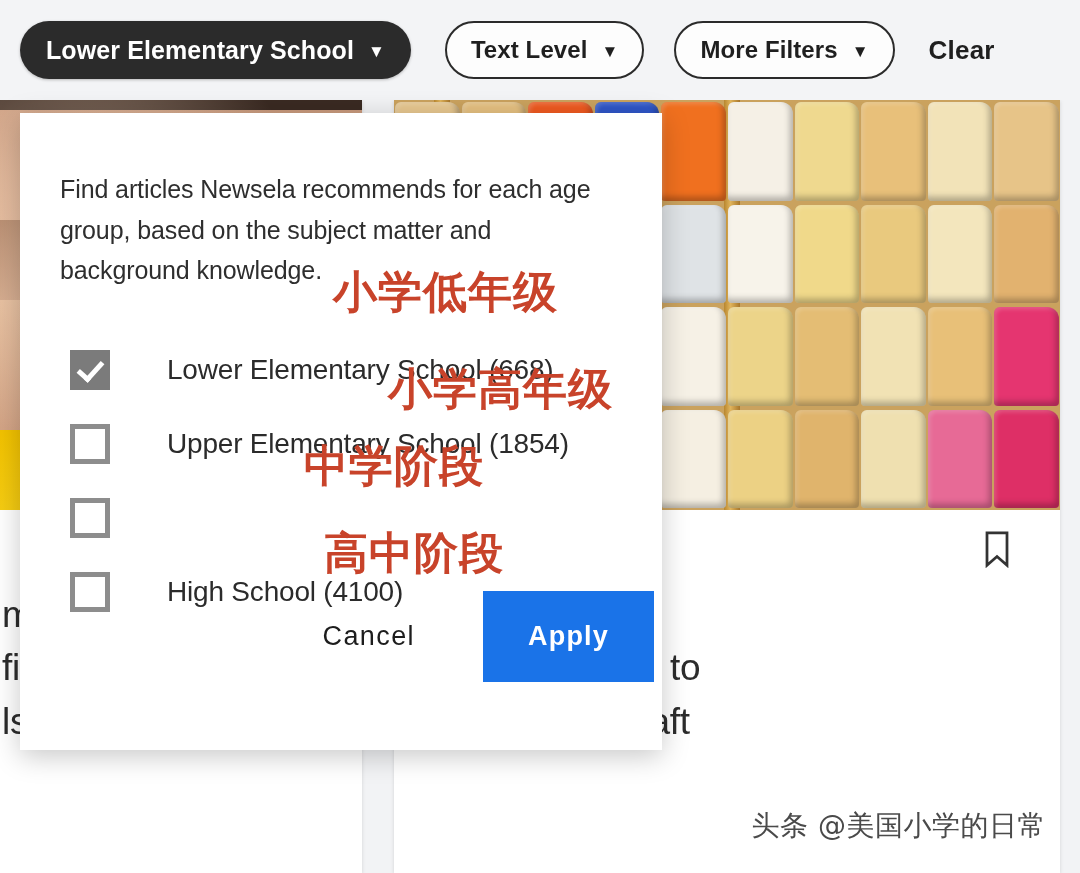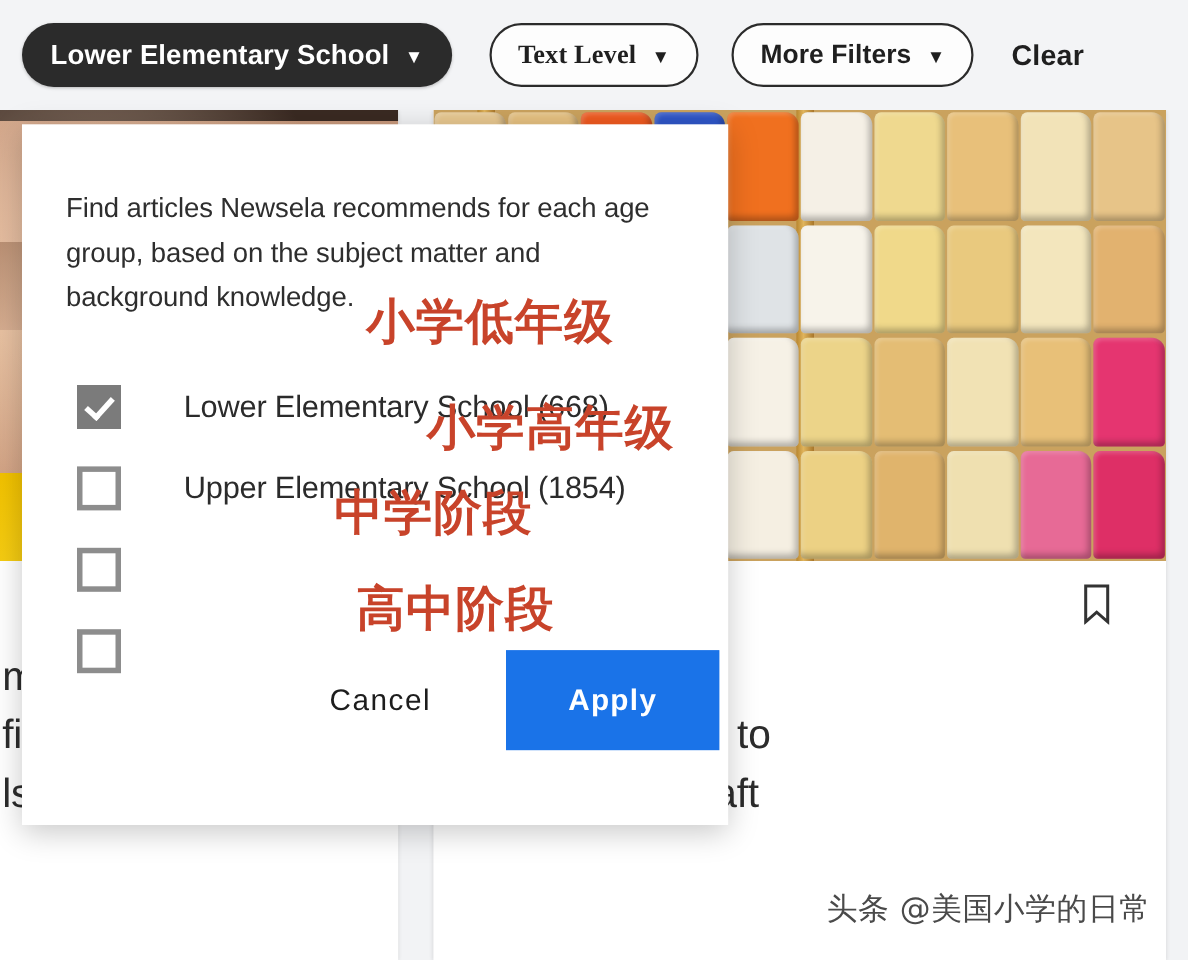--- a/index.html
+++ b/index.html
@@ -61,21 +61,21 @@
     transform: translateY(1px);
   }
   #clear-button {
     margin-left: 34px;
     font-size: 26px;
     font-weight: bold;
     color: #1f1f1f;
     cursor: pointer;
     letter-spacing: .2px;
   }
-  #text-level-filter { margin-left: 34px; font-family: Liberation Serif, serif; }
+  #text-level-filter { margin-left: 34px; }
   #more-filters-filter { margin-left: 30px; }
 
   
   #cards {
     position: absolute;
     left: 0; top: 100px;
     width: 1080px;
     height: 773px;
     z-index: 1;
   }
@@ -225,21 +225,21 @@
     cursor: pointer;
     padding: 0 22px;
   }
   #apply-button {
     background: #1a73e8;
     color: #ffffff;
     font-size: 27px;
     font-weight: bold;
     letter-spacing: 1.2px;
     border: none;
-    width: 194px;
+    width: 171px;
     height: 91px;
     margin-left: 46px;
     margin-right: 4px;
     cursor: pointer;
     font-family: "Liberation Sans", sans-serif;
   }
 
   
   .annotation {
     position: absolute;
@@ -390,20 +390,21 @@
       <span class="cbox off"></span>
       <span class="cb-label">Upper Elementary School (1854)</span>
     </div>
 
     <div class="checkbox-row">
       <span class="cbox off"></span>
     </div>
 
     <div class="checkbox-row">
       <span class="cbox off"></span>
+      <span class="cb-label">High School (4100)</span>
     </div>
 
   </div>
 
   <div id="dialog-footer">
     <div id="cancel-button">Cancel</div>
     <button id="apply-button">Apply</button>
   </div>
 
 </div>

